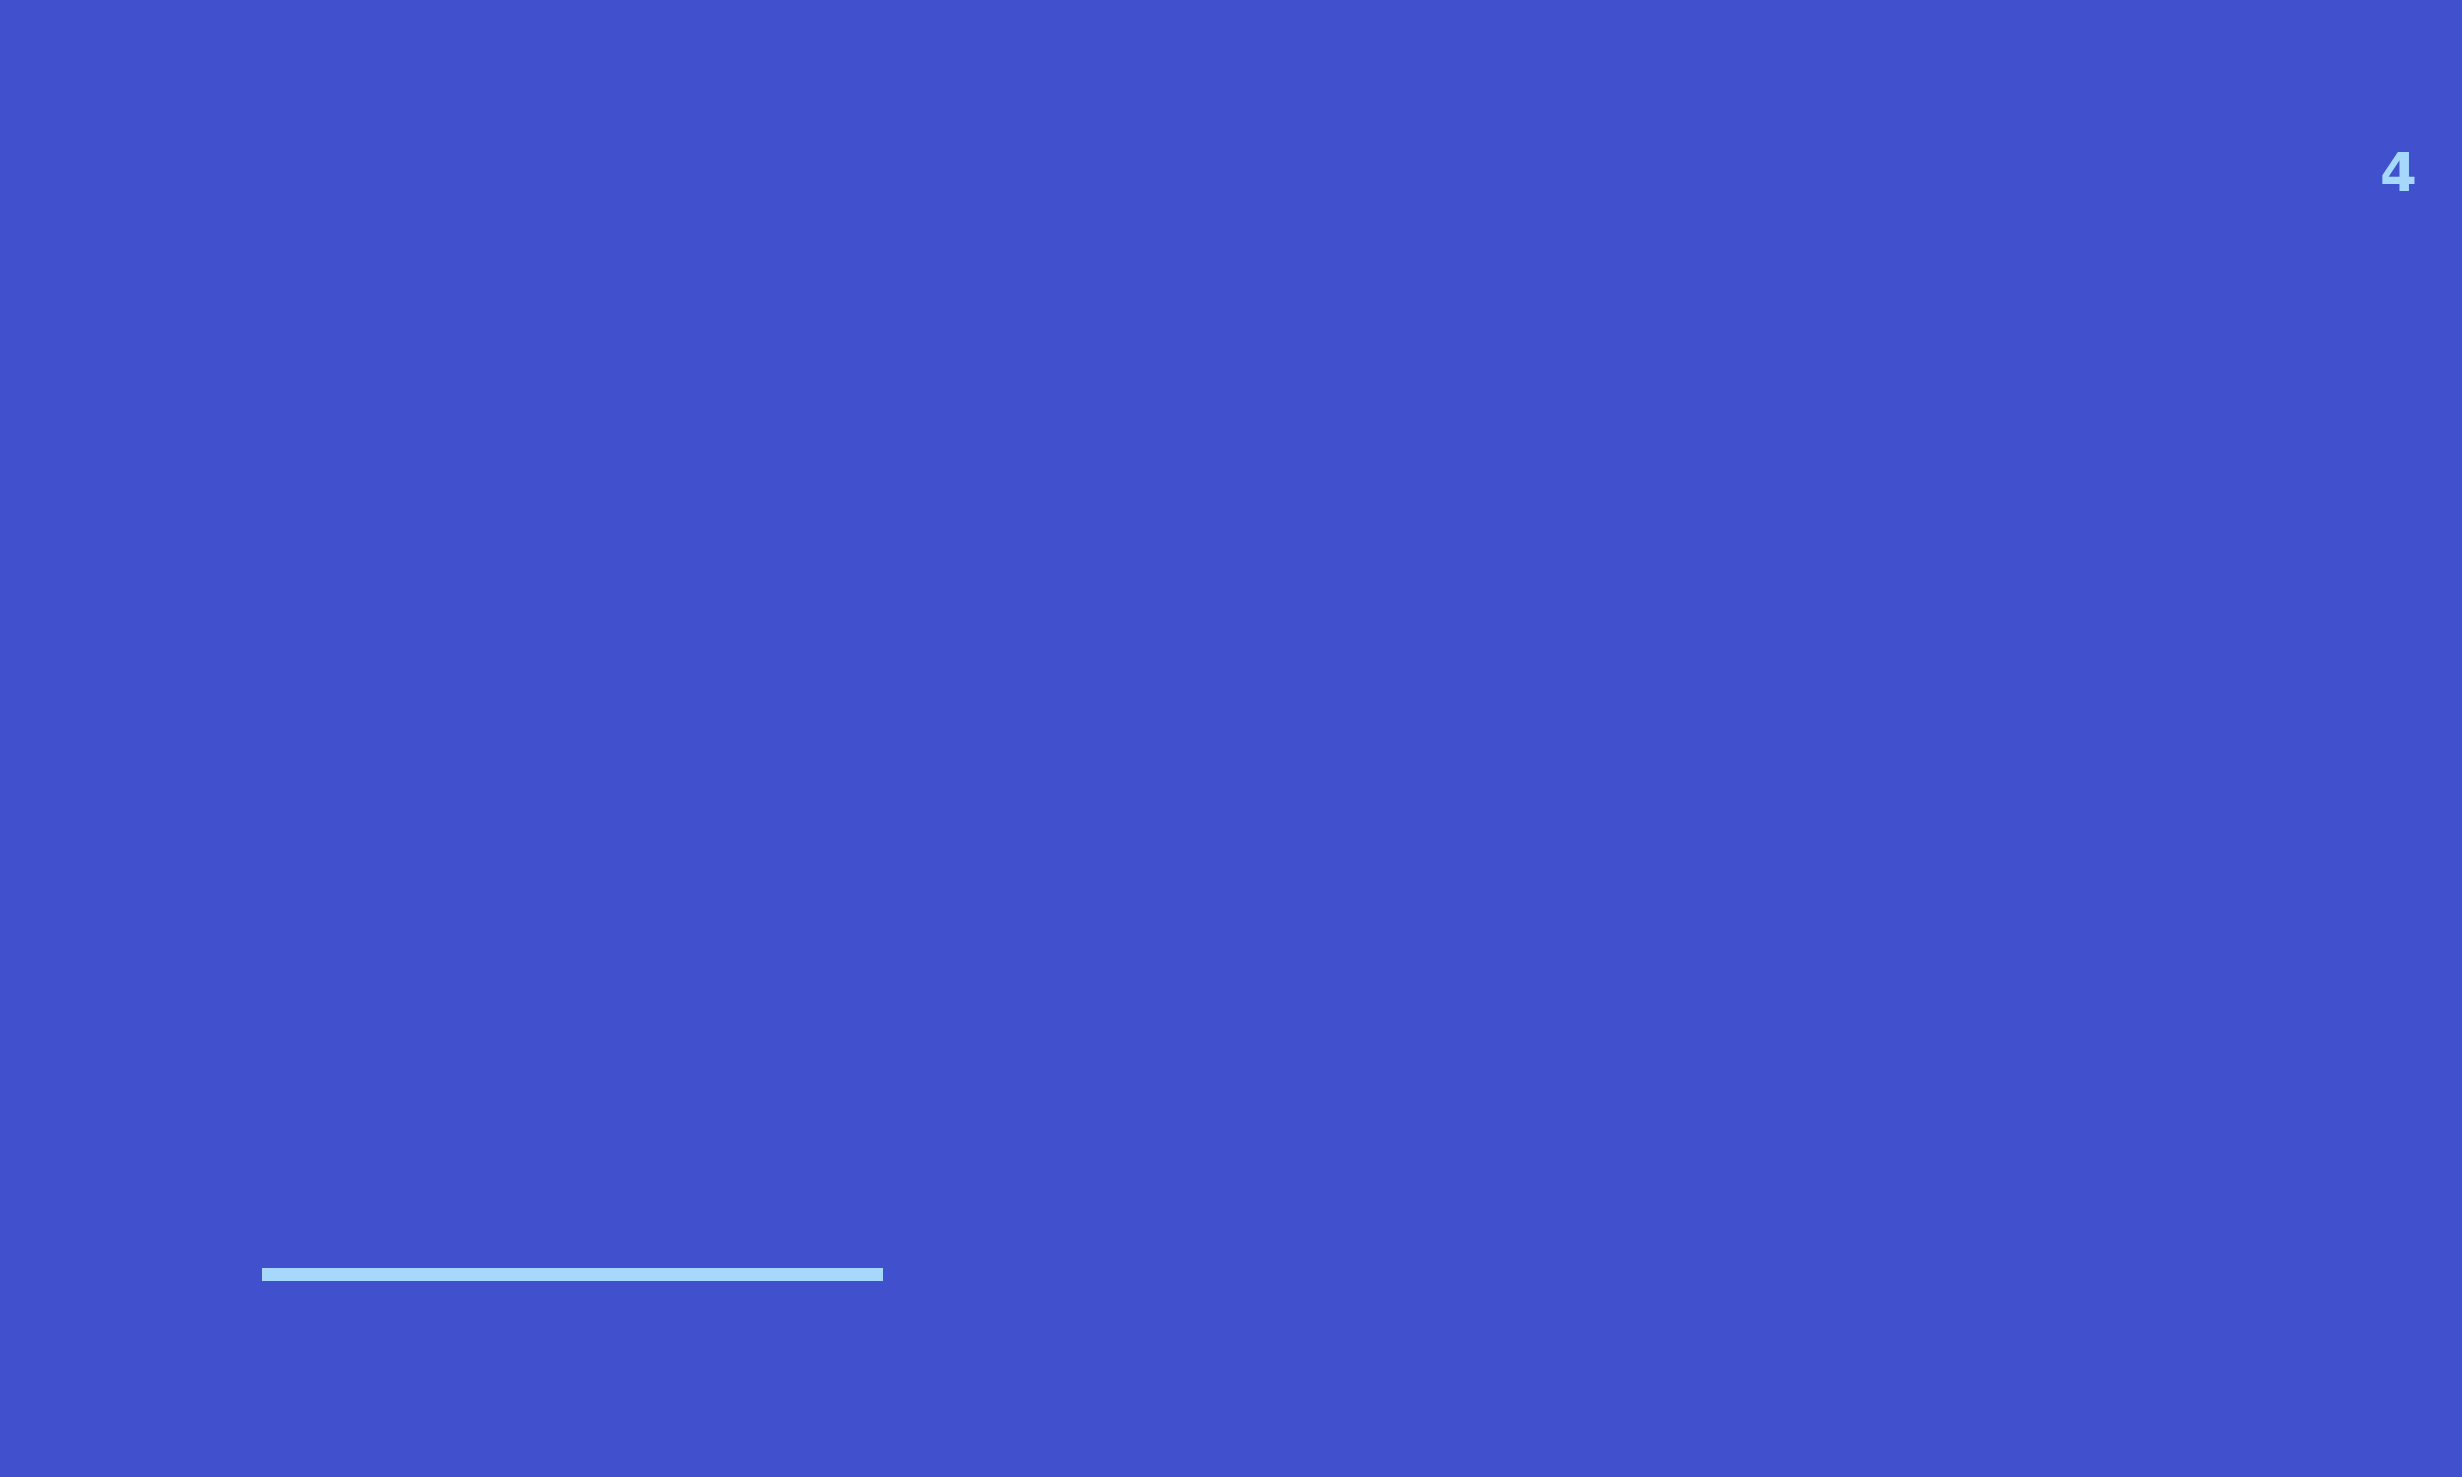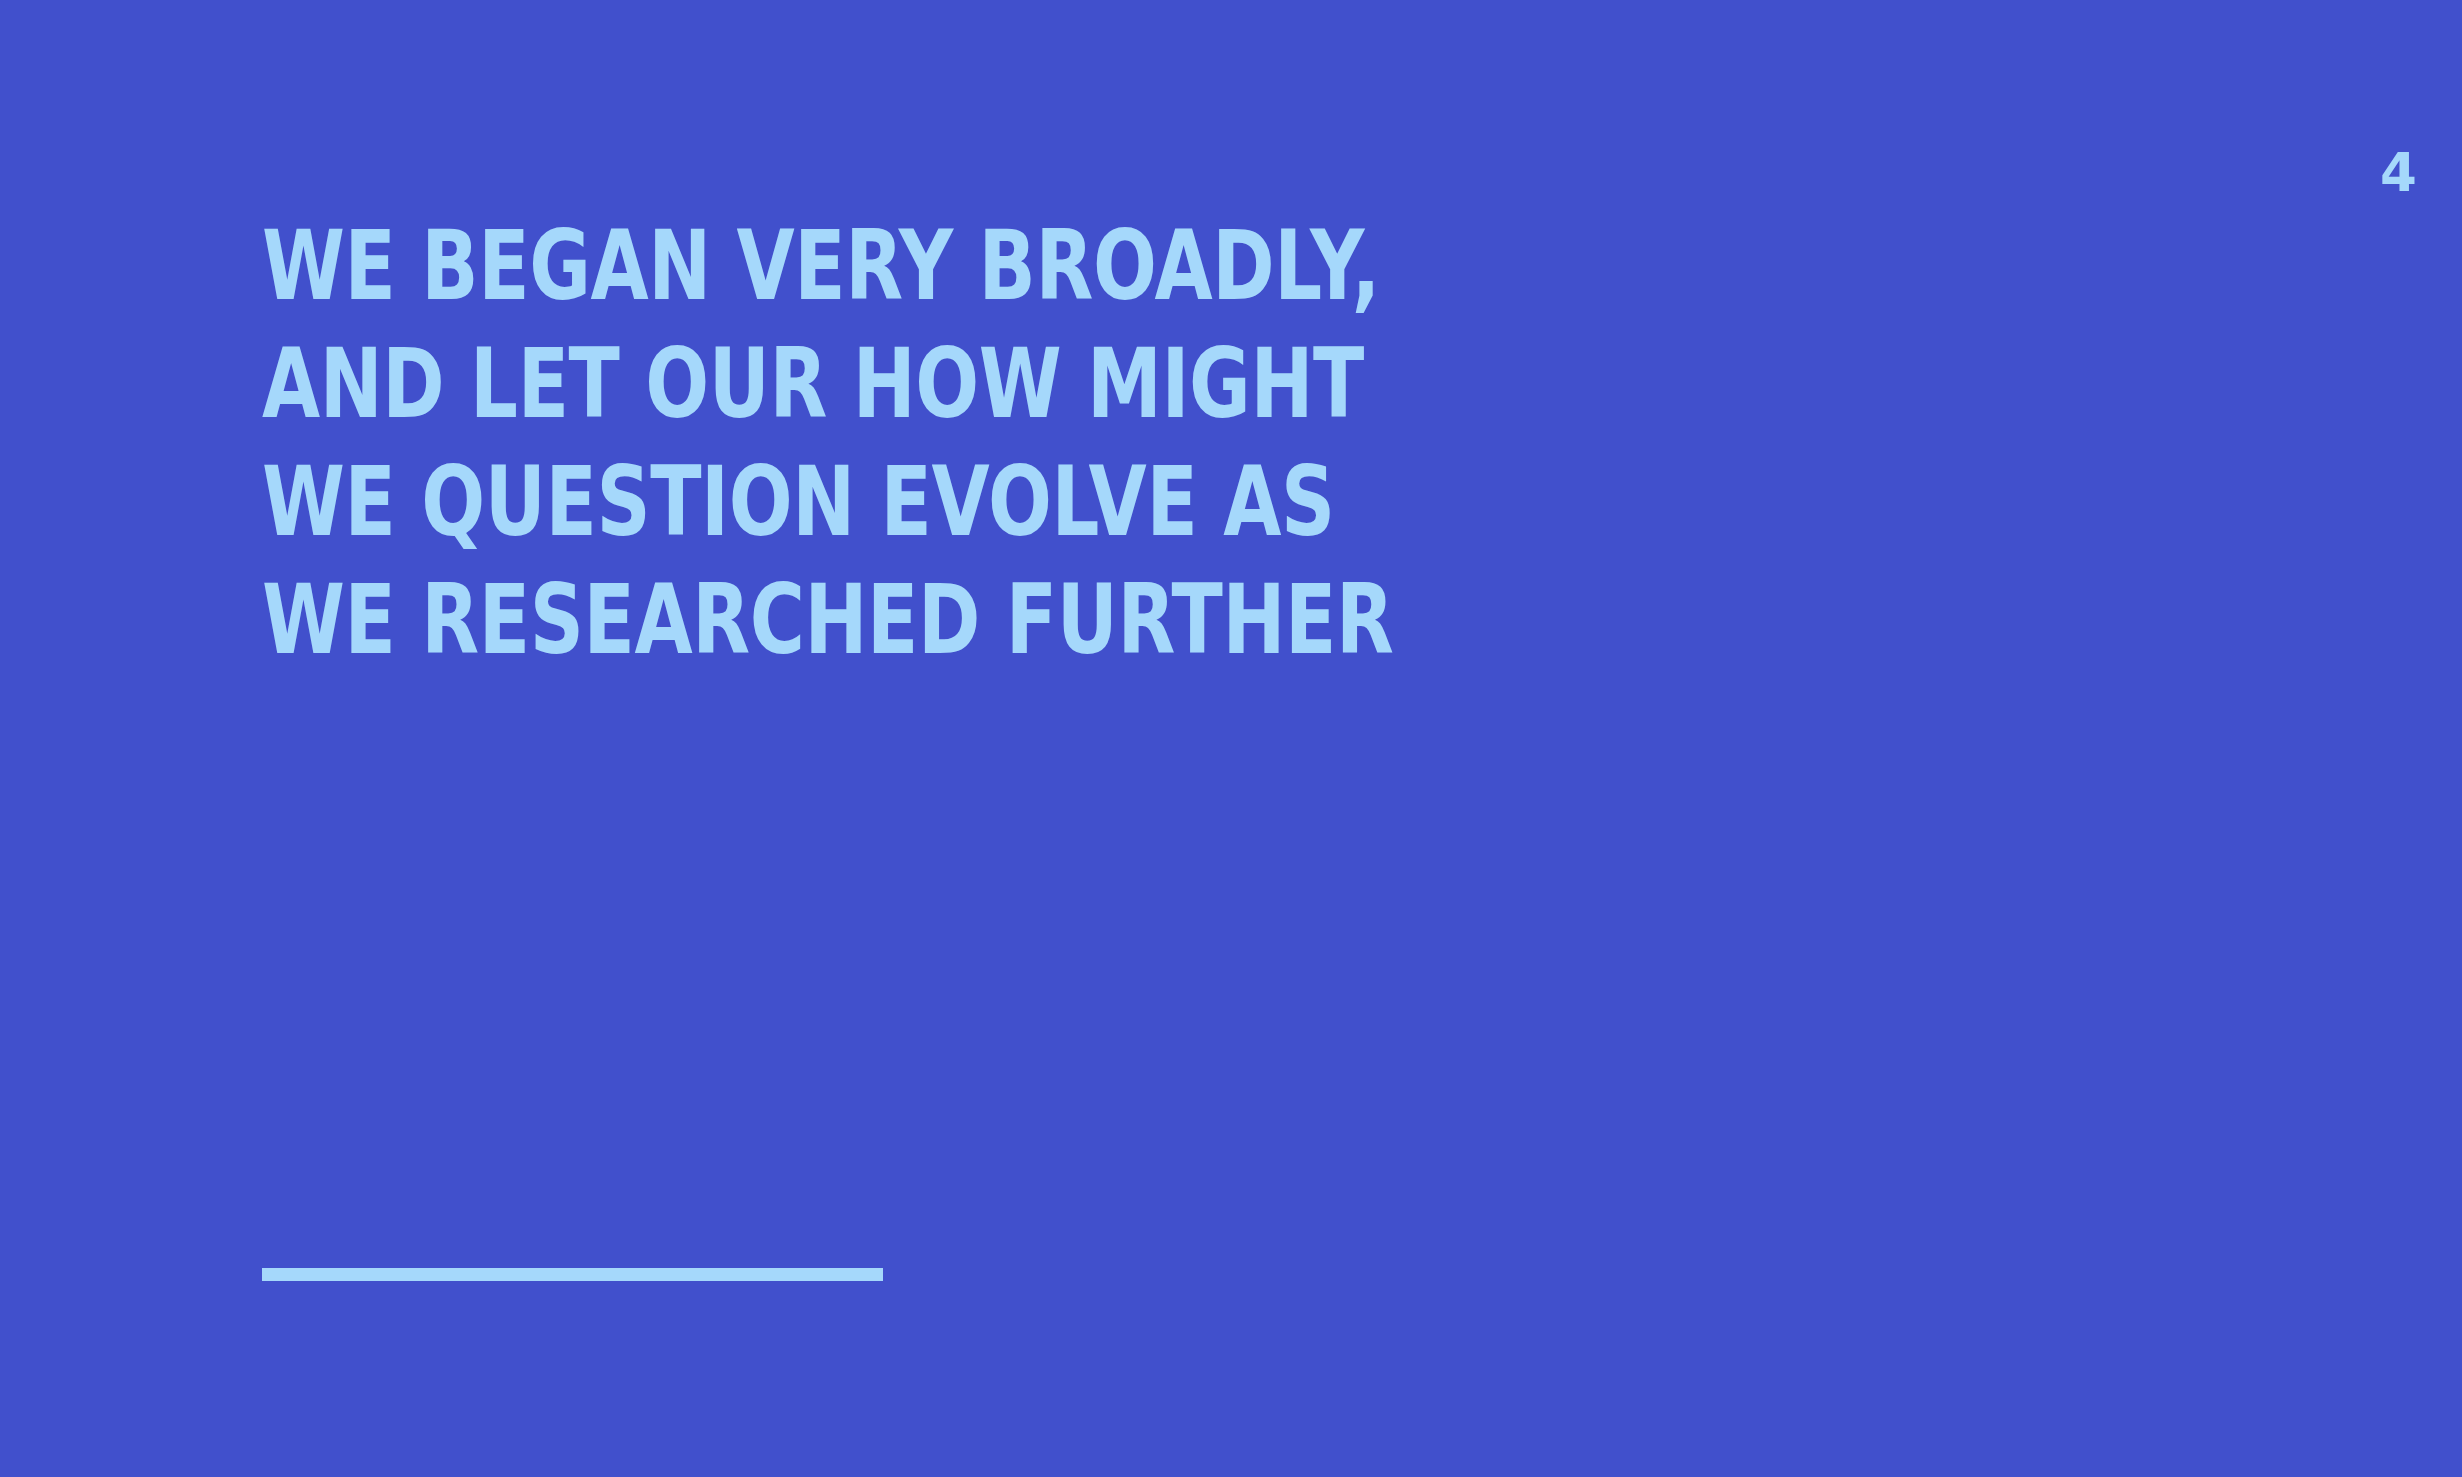--- a/index.html
+++ b/index.html
@@ -72,23 +72,17 @@
     background: #a5d8fb;
   }
 </style>
 </head>
 <body>
 
 <div class="slide">
 
   <div class="page-number">4</div>
 
-  <div class="headline">
-    <span class="headline-line">WE BEGAN VERY BROADLY,</span>
-    <span class="headline-line">AND LET OUR HOW MIGHT</span>
-    <span class="headline-line">WE QUESTION EVOLVE AS</span>
-    <span class="headline-line">WE RESEARCHED FURTHER</span>
-  </div>
 
   <div class="bottom-rule"></div>
 
 </div>
 
 
 </body></html>

